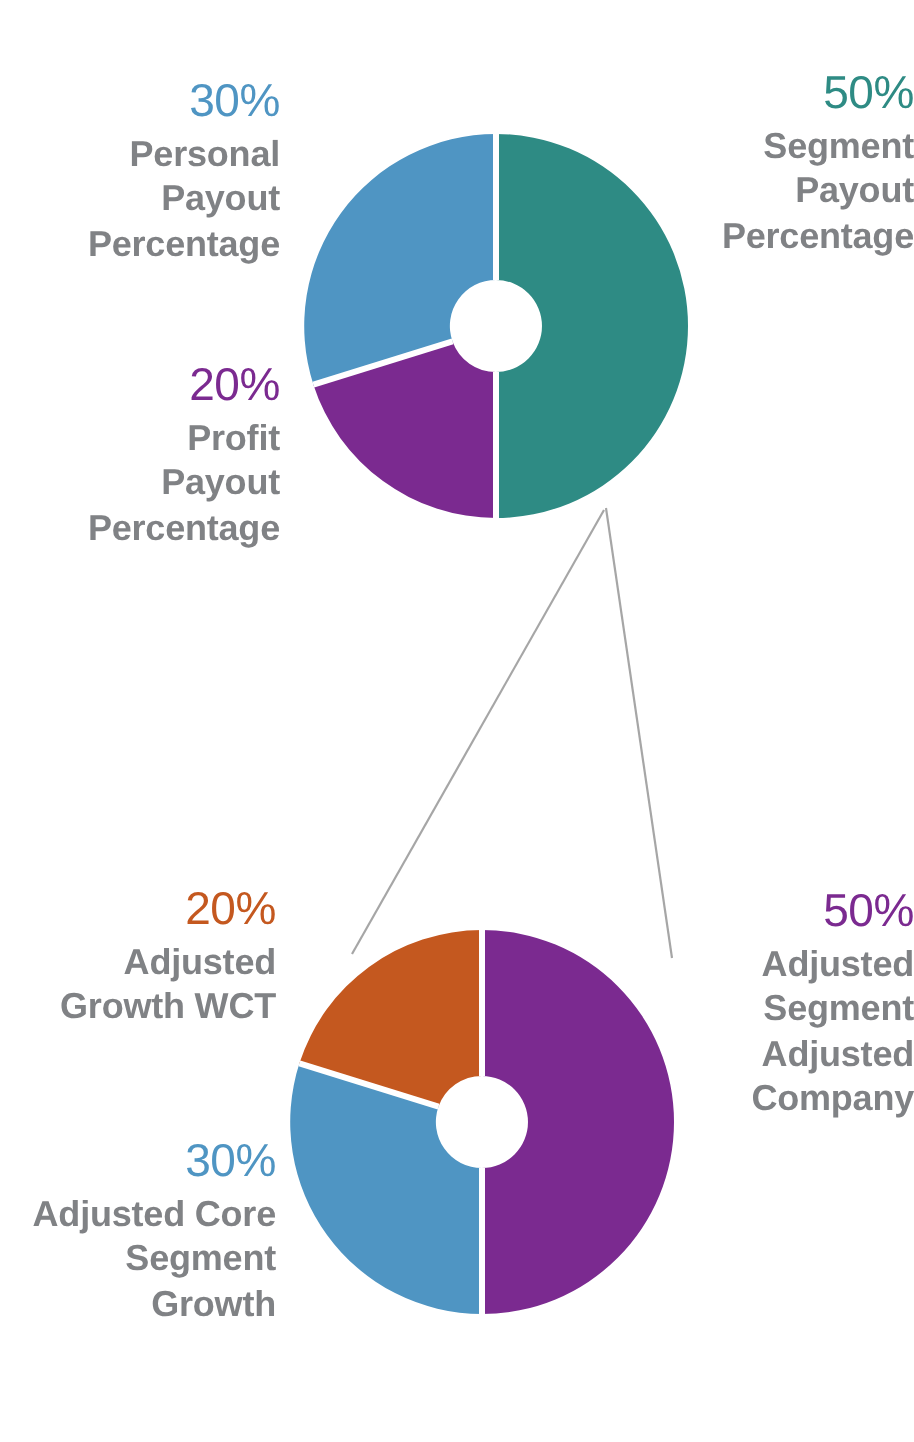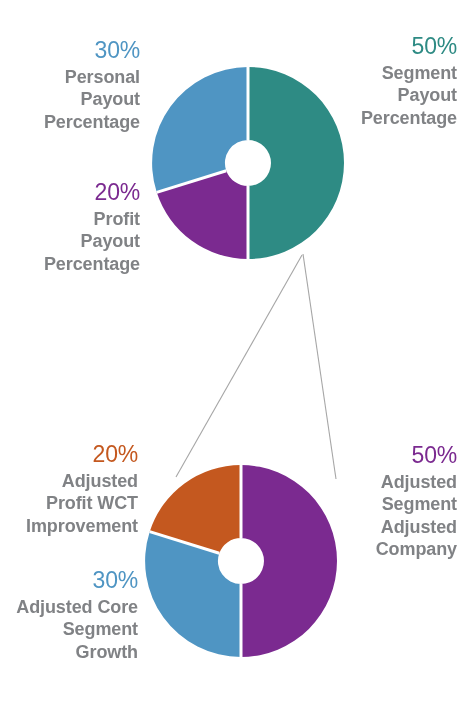--- a/index.html
+++ b/index.html
@@ -119,22 +119,21 @@
     <g stroke="#FFFFFF" stroke-width="3">
       <line x1="98" y1="2" x2="98" y2="75"></line>
       <line x1="98" y1="194" x2="98" y2="121"></line>
       <line x1="6.70" y1="68.66" x2="76.27" y2="90.27"></line>
     </g>
   </svg>
 
   <div class="label-block align-right" id="label-bot-wct">
     <span class="label-pct" style="color:#C4581F;">20%</span>
     <span class="label-text">Adjusted</span>
-    <span class="label-text">Profit WCT</span>
-    <span class="label-text">Improvement</span>
+    <span class="label-text">Growth WCT</span>
   </div>
 
   <div class="label-block align-right" id="label-bot-core">
     <span class="label-pct" style="color:#4F95C3;">30%</span>
     <span class="label-text">Adjusted Core</span>
     <span class="label-text">Segment</span>
     <span class="label-text">Growth</span>
   </div>
 
   <div class="label-block align-left" id="label-bot-operating">

